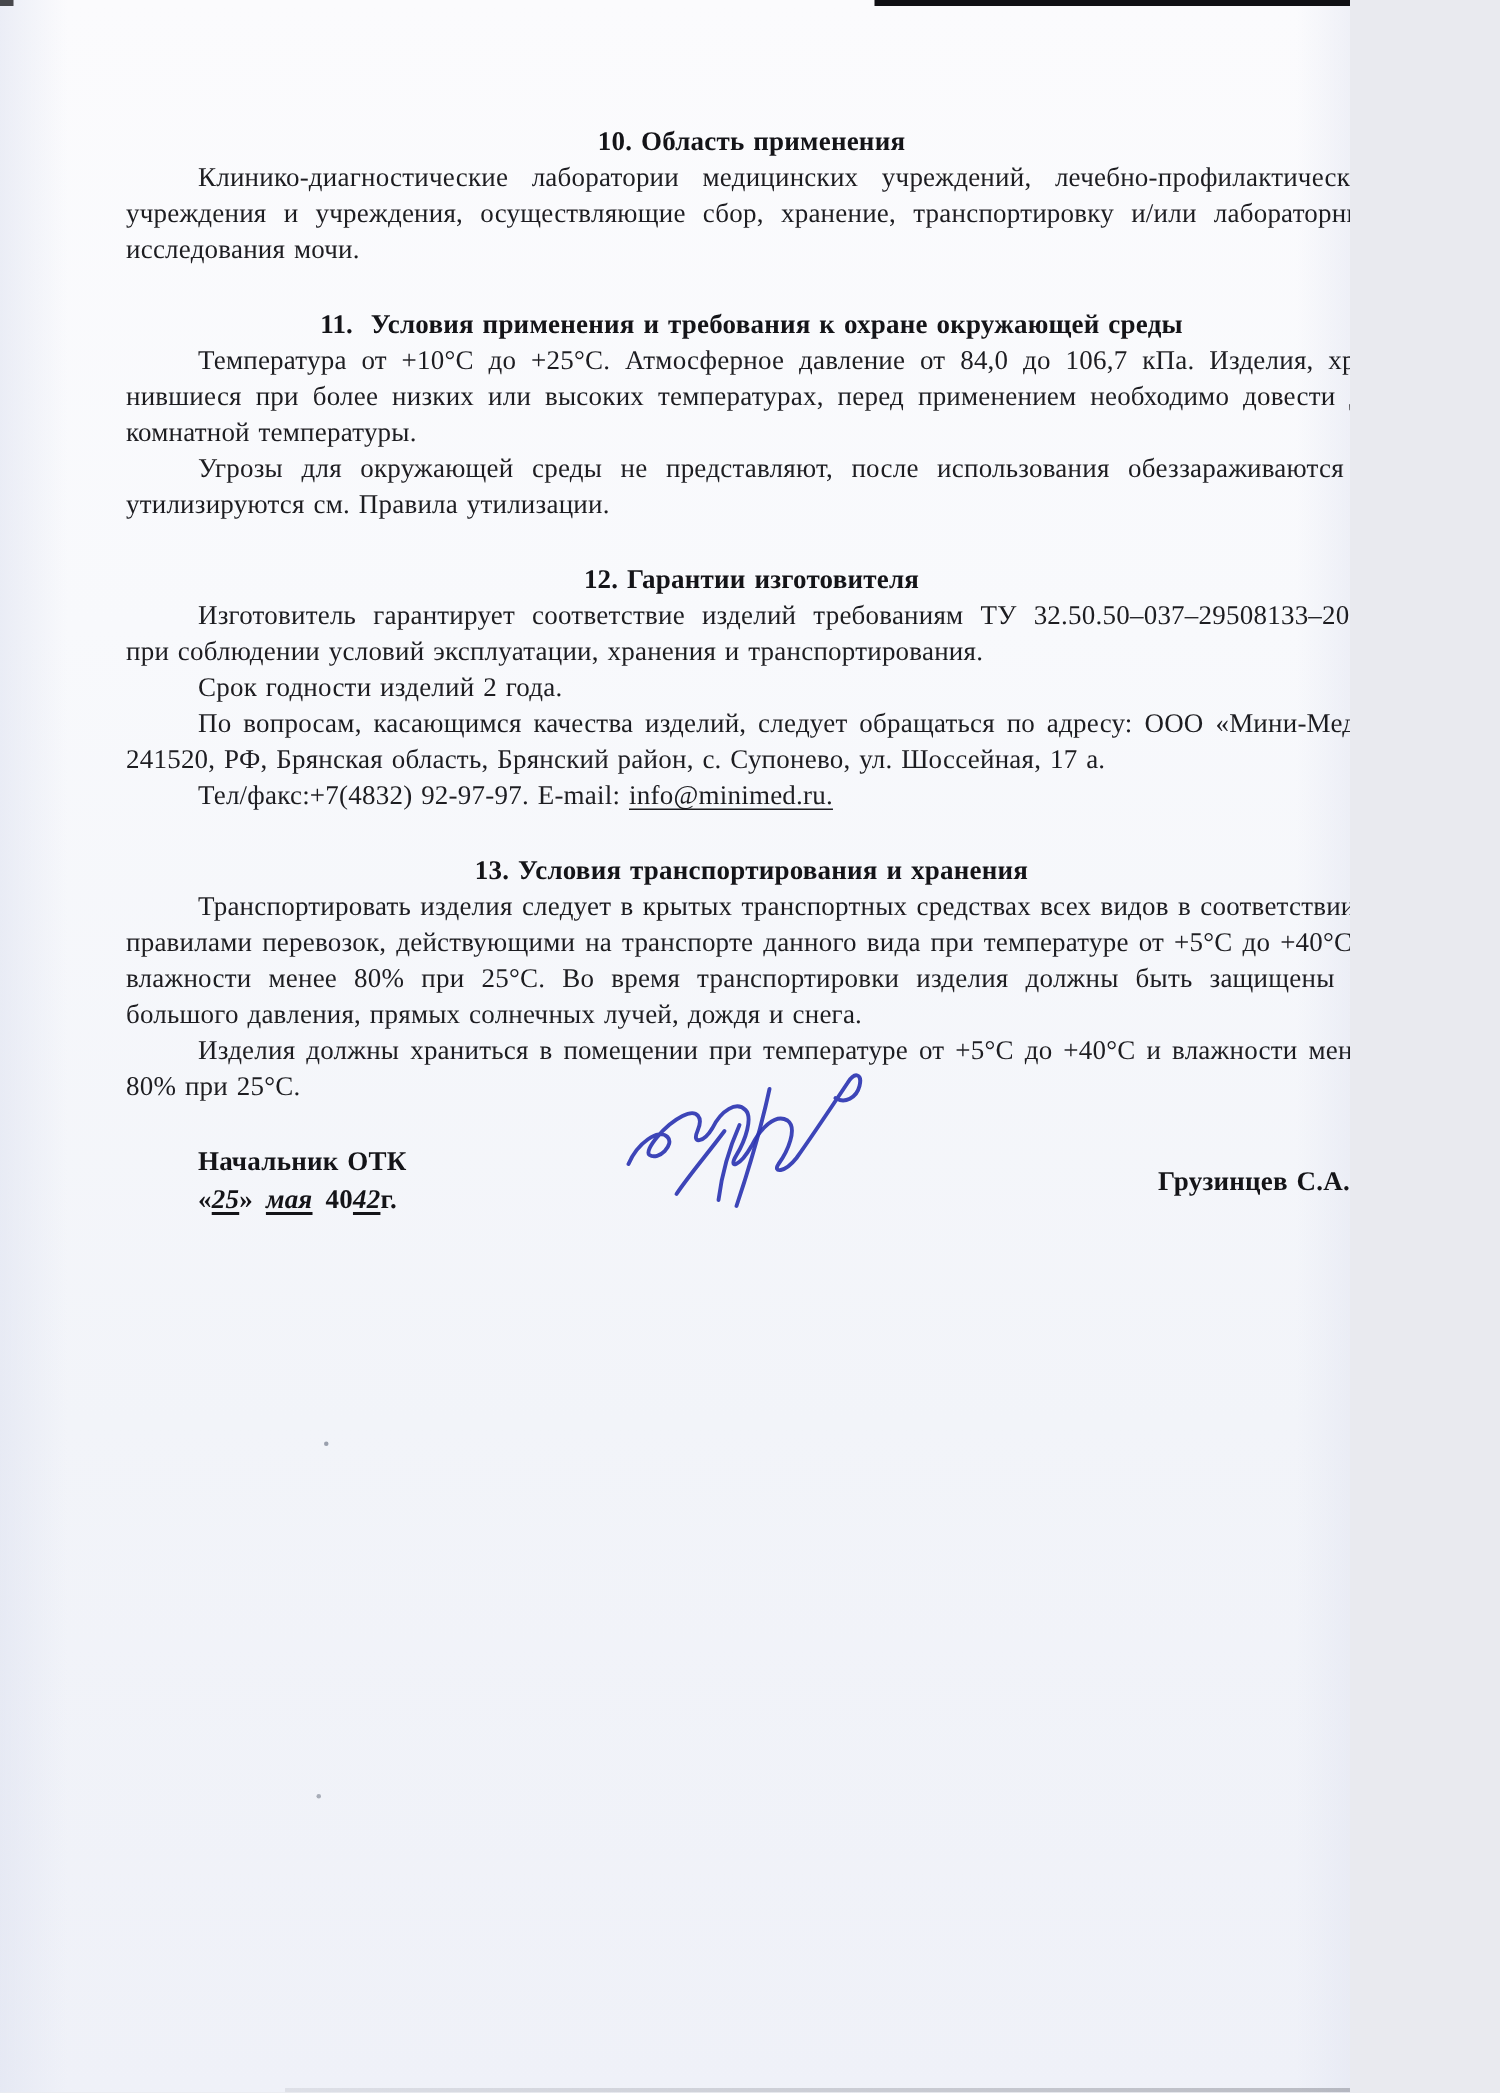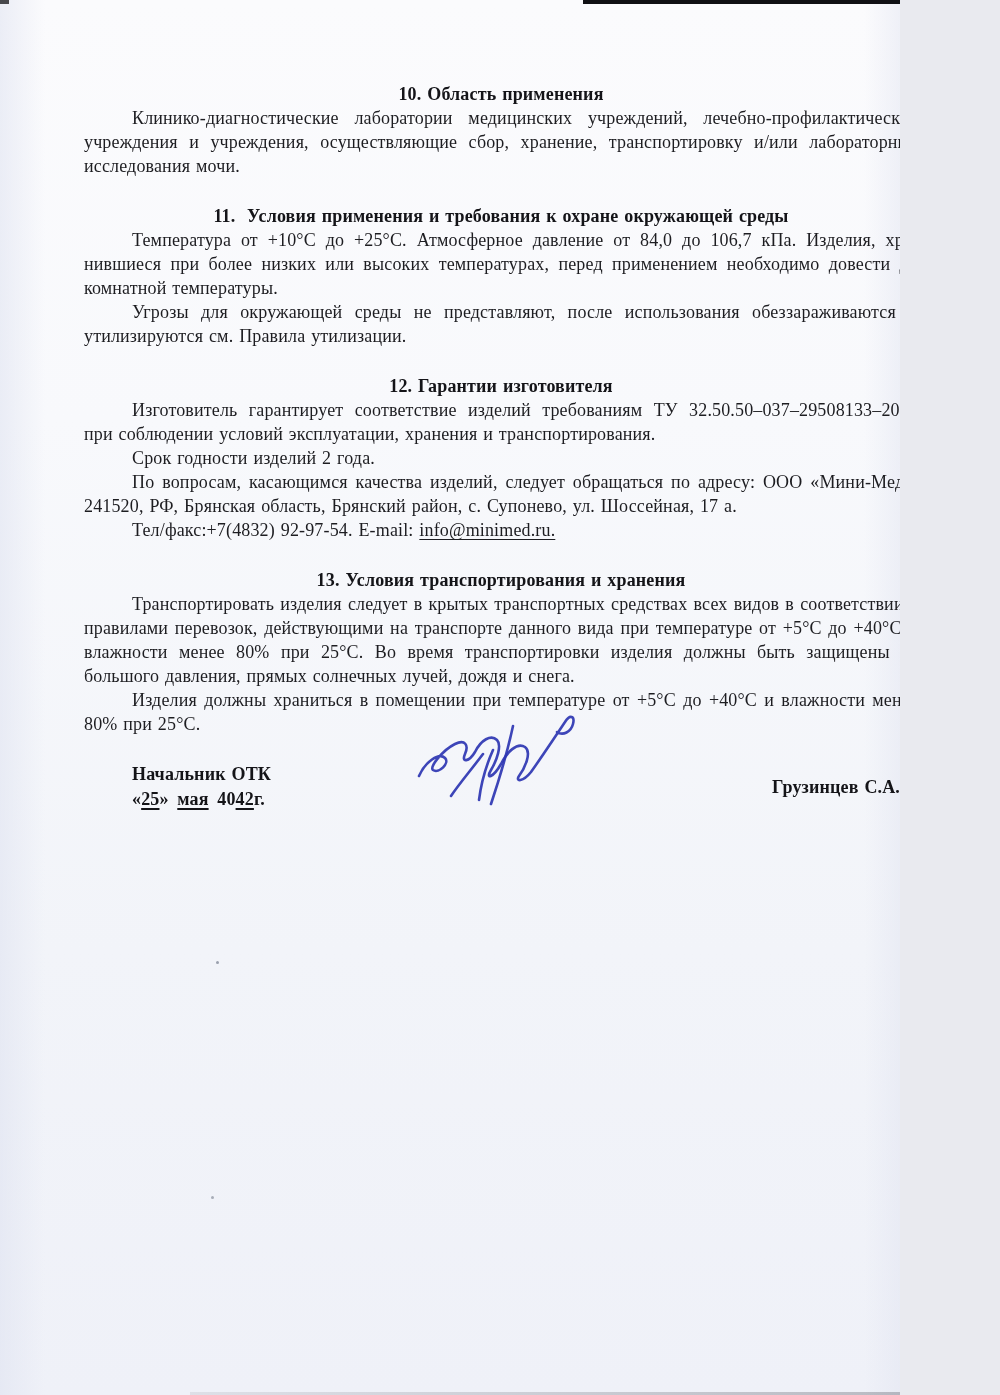--- a/index.html
+++ b/index.html
@@ -44,21 +44,21 @@
   .para { margin: 0; text-indent: 48px; text-align: justify; }
   .email { text-decoration: underline; text-underline-offset: 3px; }
   
   .sig-row {
     display: flex; justify-content: space-between; align-items: center;
     margin-top: 14px; padding: 0 18px 0 48px;
     font-weight: 700; color: #141418;
   }
   .sig-title, .sig-date, .sig-name { line-height: 25px; }
   .sig-date { word-spacing: 4px; }
-  .sig-date u { text-decoration: underline; text-underline-offset: 3px; text-decoration-thickness: 1.5px; }
+  .sig-date u { text-decoration: underline; text-underline-offset: 3px; text-decoration-thickness: 1.5px; font-style: italic; }
   .signature-ink { position: absolute; left: 395px; top: 692px; width: 210px; height: 115px; }
   .signature-ink path { fill: none; stroke-width: 2.6; stroke-linecap: round; stroke-linejoin: round; opacity: .92; }
 </style>
 </head>
 <body>
 
 <div class="page">
 
   <div class="artifact top-band"></div>
   <div class="artifact top-band-red"></div>
@@ -82,21 +82,21 @@
       <h3 class="sec-heading">11.&nbsp; Условия применения и требования к охране окружающей среды</h3>
       <p class="para">Температура от +10°С до +25°С. Атмосферное давление от 84,0 до 106,7 кПа. Изделия, хра­нившиеся при более низких или высоких температурах, перед применением необходимо довести до комнатной температуры.</p>
       <p class="para">Угрозы для окружающей среды не представляют, после использования обеззараживаются и утилизируются см. Правила утилизации.</p>
     </section>
 
     <section class="doc-section">
       <h3 class="sec-heading">12. Гарантии изготовителя</h3>
       <p class="para">Изготовитель гарантирует соответствие изделий требованиям ТУ 32.50.50–037–29508133–2022 при соблюдении условий эксплуатации, хранения и транспортирования.</p>
       <p class="para">Срок годности изделий 2 года.</p>
       <p class="para">По вопросам, касающимся качества изделий, следует обращаться по адресу: ООО «Мини-Мед», 241520, РФ, Брянская область, Брянский район, с. Супонево, ул. Шоссейная, 17 а.</p>
-      <p class="para"><span>Тел/факс:+7(4832) 92-97-54. E-mail: </span><span class="email">info@minimed.ru.</span></p>
+      <p class="para"><span>Тел/факс:+7(4832) 92-97-97. E-mail: </span><span class="email">info@minimed.ru.</span></p>
     </section>
 
     <section class="doc-section">
       <h3 class="sec-heading">13. Условия транспортирования и хранения</h3>
       <p class="para">Транспортировать изделия следует в крытых транспортных средствах всех видов в соответ­ствии с правилами перевозок, действующими на транспорте данного вида при температуре от +5°С до +40°С и влажности менее 80% при 25°С. Во время транспортировки изделия должны быть защищены от большого давления, прямых солнечных лучей, дождя и снега.</p>
       <p class="para">Изделия должны храниться в помещении при температуре от +5°С до +40°С и влажности менее 80% при 25°С.</p>
     </section>
 
     <div class="sig-row">
       <div class="sig-left">

